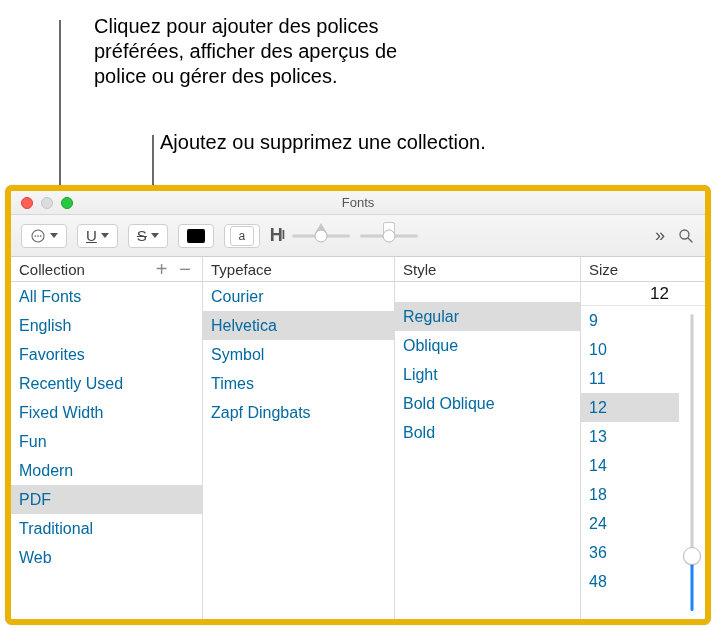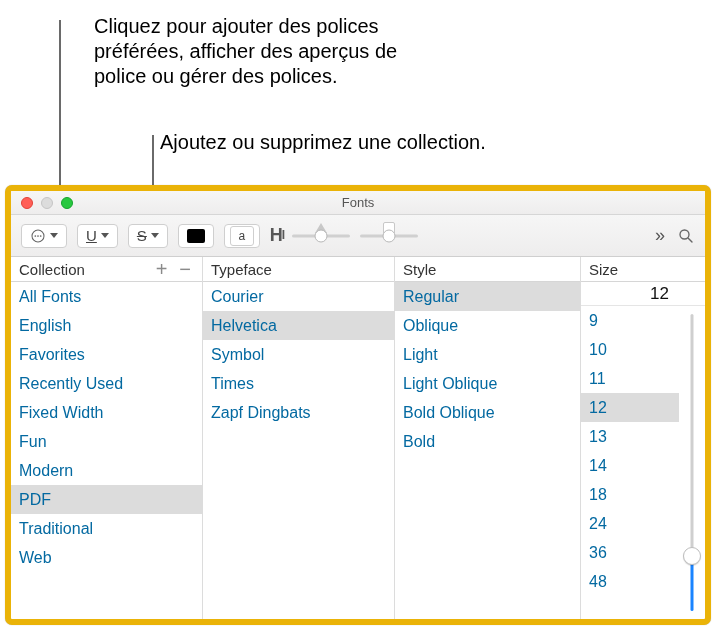--- a/index.html
+++ b/index.html
@@ -190,21 +190,21 @@
     display:flex;
     align-items:center;
     padding: 0 8px;
     font-size:16px;
     color:#0369a1;
   }
   .row.selected { background:#dcdcdc; }
 
   .col.collection { width: 192px; }
   .col.typeface   { width: 192px; }
-  .col.style      { width: 186px; }
+  .col.style      { width: 186px; gap: 20px; }
   .col.size       { flex: 1 1 auto; position:relative; }
 
   .size-header-input {
     height:24px;
     display:flex;
     align-items:center;
     justify-content:flex-end;
     padding-right:36px;
     font-size:17px;
     border-bottom:1px solid #e5e5e5;
@@ -356,21 +356,20 @@
     </div>
 
     <div class="col style">
       <div class="col-header">
         <span>Style</span>
       </div>
       <div class="col-list" id="style-list">
           <div class="row selected">Regular</div>
           <div class="row">Oblique</div>
           <div class="row">Light</div>
-          <div class="row">Light Oblique</div>
           <div class="row">Bold Oblique</div>
           <div class="row">Bold</div>
         </div>
     </div>
 
     <div class="col size">
       <div class="col-header">
         <span>Size</span>
       </div>
       <div class="size-header-input">12</div>

